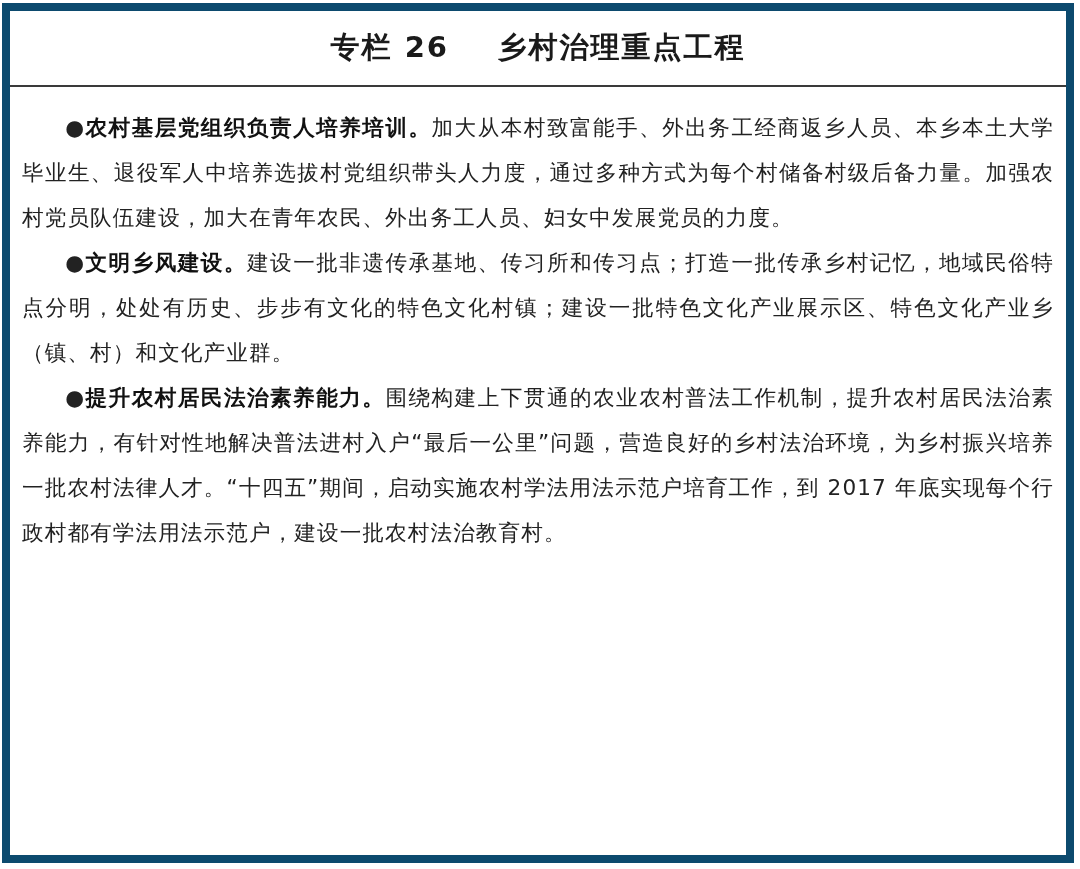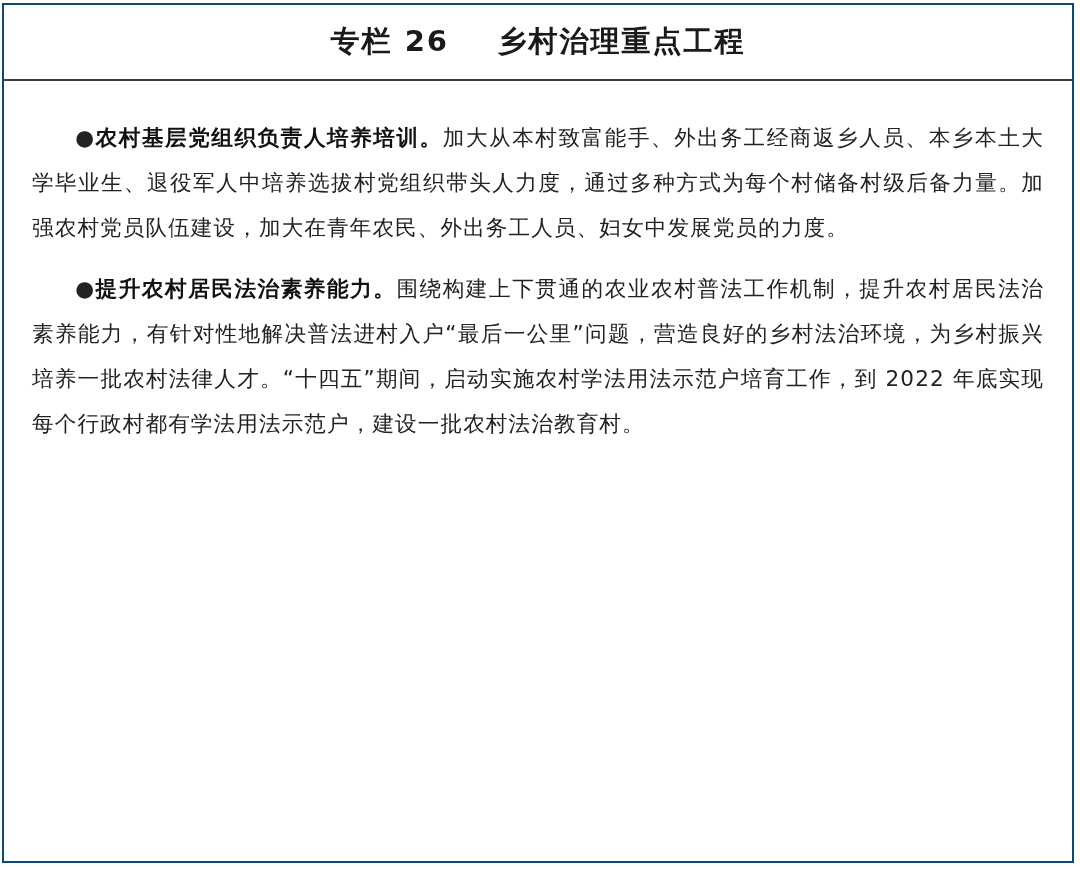--- a/index.html
+++ b/index.html
@@ -1,45 +1,48 @@
 <!DOCTYPE html>
 <html><head>
 <meta charset="utf-8">
 <style>
   html, body { margin: 0; padding: 0; background: #ffffff; }
   body { width: 1080px; height: 869px; overflow: hidden; position: relative; }
   .box {
     position: absolute; left: 2px; top: 3px; width: 1072px; height: 860px;
-    border: 2px solid #0c4a6e; box-sizing: border-box; background: #fff;
+    border: 8px solid #0c4a6e; box-sizing: border-box; background: #fff;
   }
   .title-row {
     height: 76px; border-bottom: 2px solid #3a3a3a; box-sizing: border-box;
     display: flex; align-items: center; justify-content: center;
   }
   .title {
     font-family: "DejaVu Sans", sans-serif; font-weight: bold; font-size: 29px;
     color: #1a1a1a; letter-spacing: 2px; white-space: pre;
   }
   .body {
     padding: 18px 12px 0 12px;
     font-family: "DejaVu Sans", sans-serif; font-size: 21.6px; color: #222;
     line-height: 45px; text-align: justify; letter-spacing: 1.1px;
   }
-  .para { margin: 16px; text-indent: 2em; text-align: justify; }
+  .para { margin: 0; text-indent: 2em; text-align: justify; }
   .lead { font-weight: bold; color: #111; }
   .bullet { font-weight: bold; }
 </style>
 </head>
 <body>
 
 <div class="box">
   <div class="title-row">
     <span class="title">专栏 26    乡村治理重点工程</span>
   </div>
   <div class="body">
     <p class="para">
       <span class="bullet">●</span><span class="lead">农村基层党组织负责人培养培训。</span><span>加大从本村致富能手、外出务工经商返乡人员、本乡本土大学毕业生、退役军人中培养选拔村党组织带头人力度，通过多种方式为每个村储备村级后备力量。加强农村党员队伍建设，加大在青年农民、外出务工人员、妇女中发展党员的力度。</span>
     </p>
     <p class="para">
-      <span class="bullet">●</span><span class="lead">提升农村居民法治素养能力。</span><span>围绕构建上下贯通的农业农村普法工作机制，提升农村居民法治素养能力，有针对性地解决普法进村入户“最后一公里”问题，营造良好的乡村法治环境，为乡村振兴培养一批农村法律人才。“十四五”期间，启动实施农村学法用法示范户培育工作，到 2022 年底实现每个行政村都有学法用法示范户，建设一批农村法治教育村。</span>
+      <span class="bullet">●</span><span class="lead">文明乡风建设。</span><span>建设一批非遗传承基地、传习所和传习点；打造一批传承乡村记忆，地域民俗特点分明，处处有历史、步步有文化的特色文化村镇；建设一批特色文化产业展示区、特色文化产业乡（镇、村）和文化产业群。</span>
+    </p>
+    <p class="para">
+      <span class="bullet">●</span><span class="lead">提升农村居民法治素养能力。</span><span>围绕构建上下贯通的农业农村普法工作机制，提升农村居民法治素养能力，有针对性地解决普法进村入户“最后一公里”问题，营造良好的乡村法治环境，为乡村振兴培养一批农村法律人才。“十四五”期间，启动实施农村学法用法示范户培育工作，到 2017 年底实现每个行政村都有学法用法示范户，建设一批农村法治教育村。</span>
     </p>
   </div>
 </div>
 
 </body></html>

